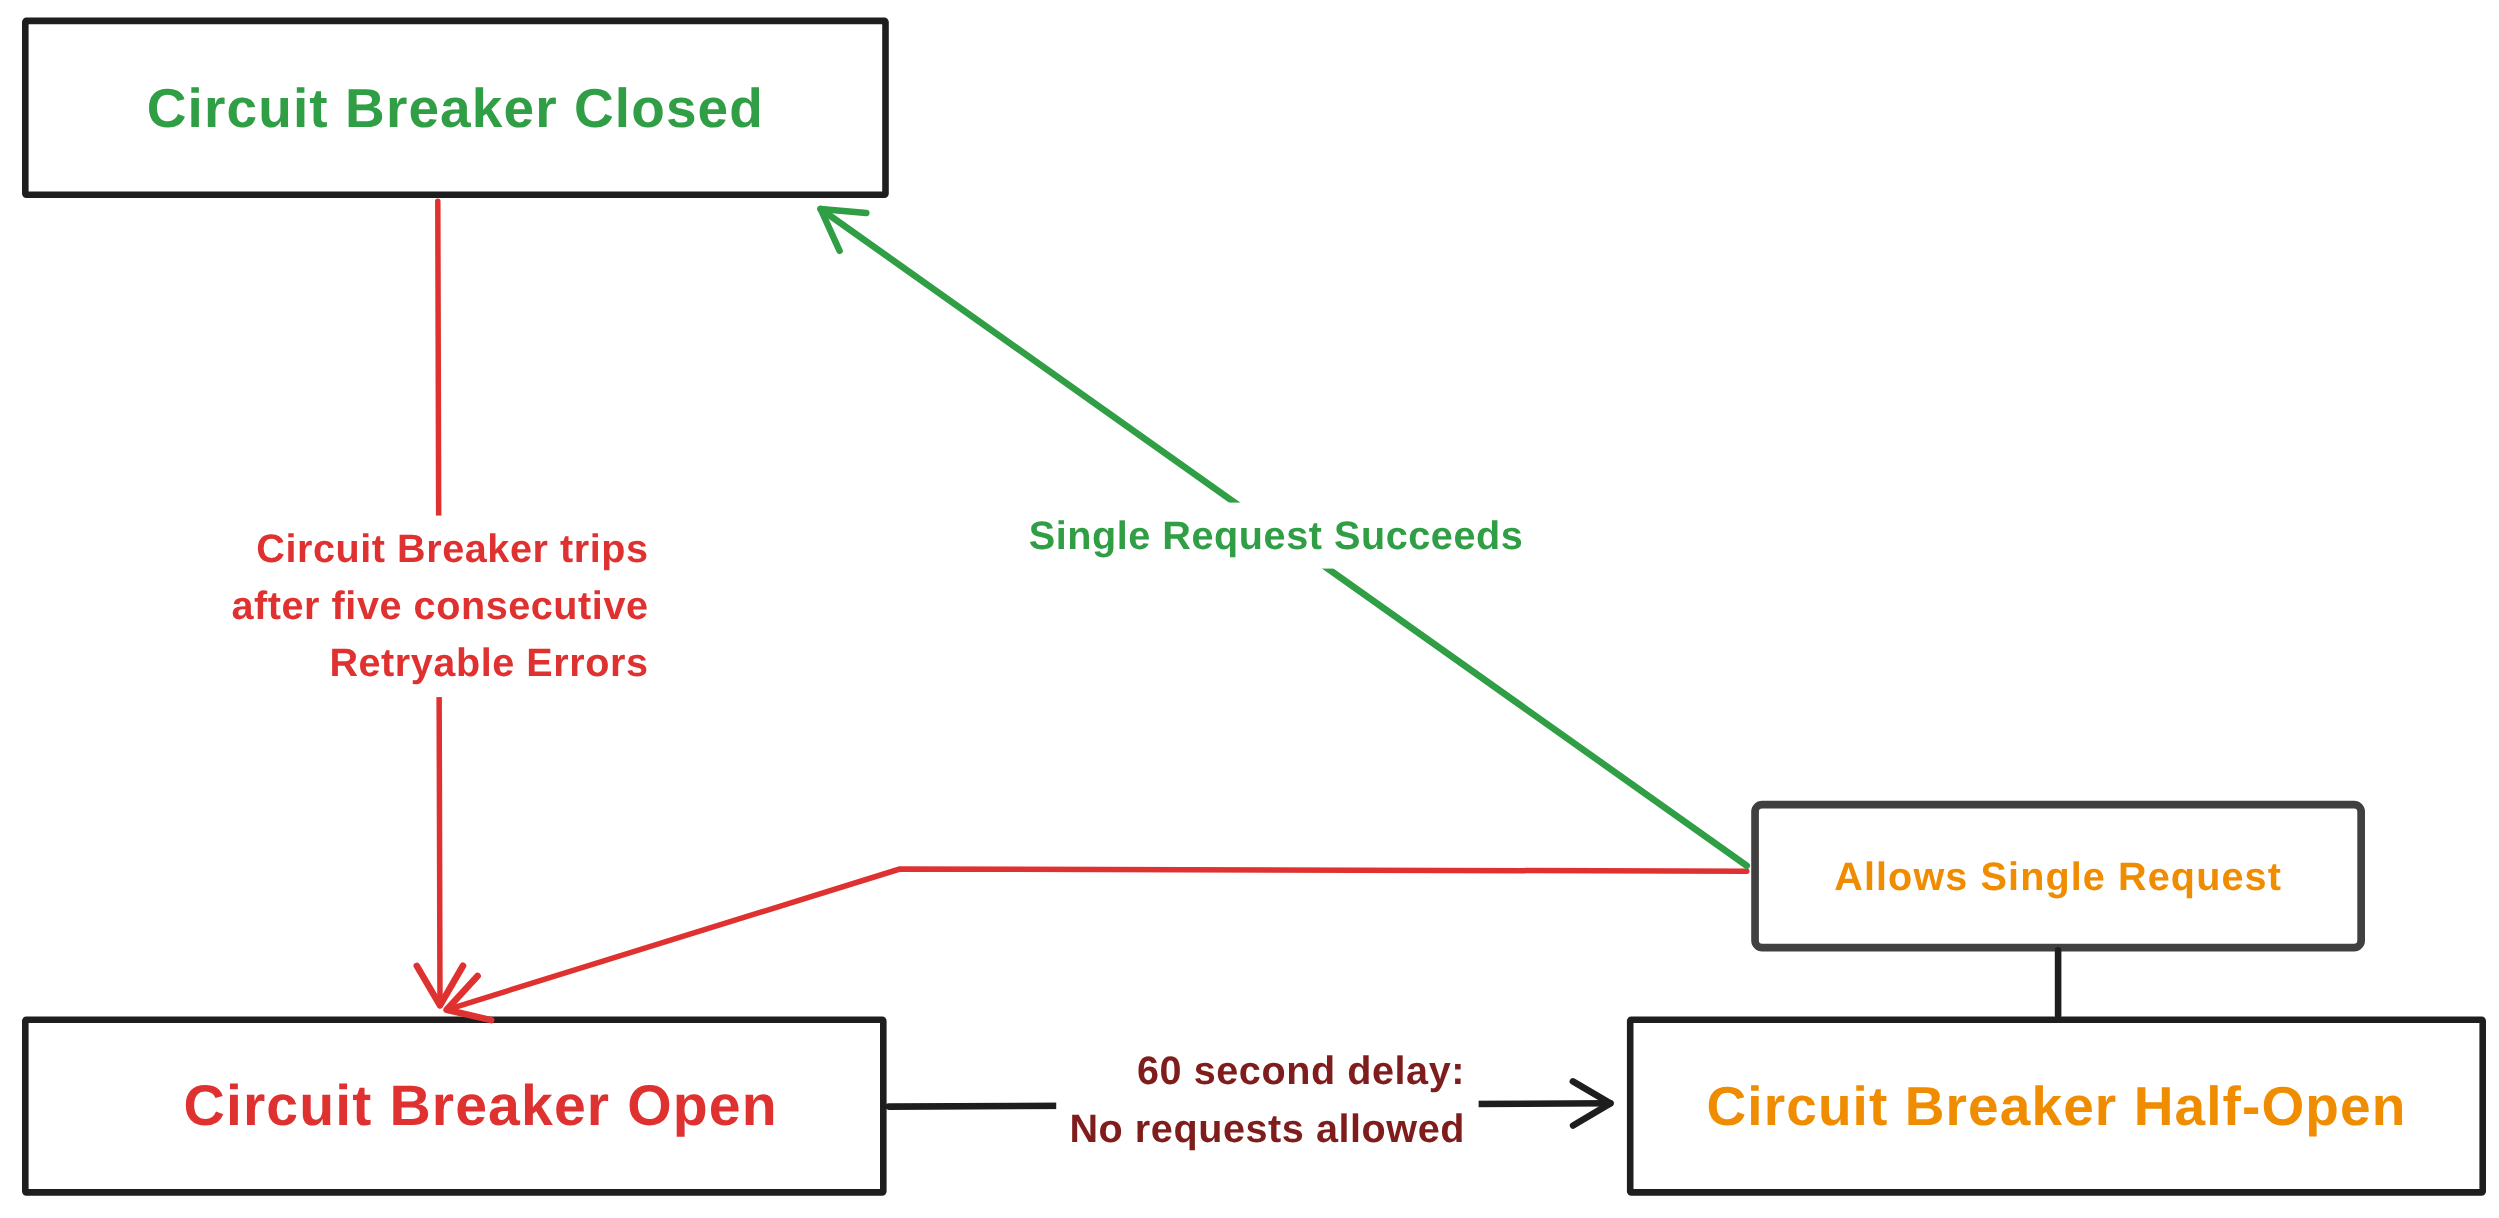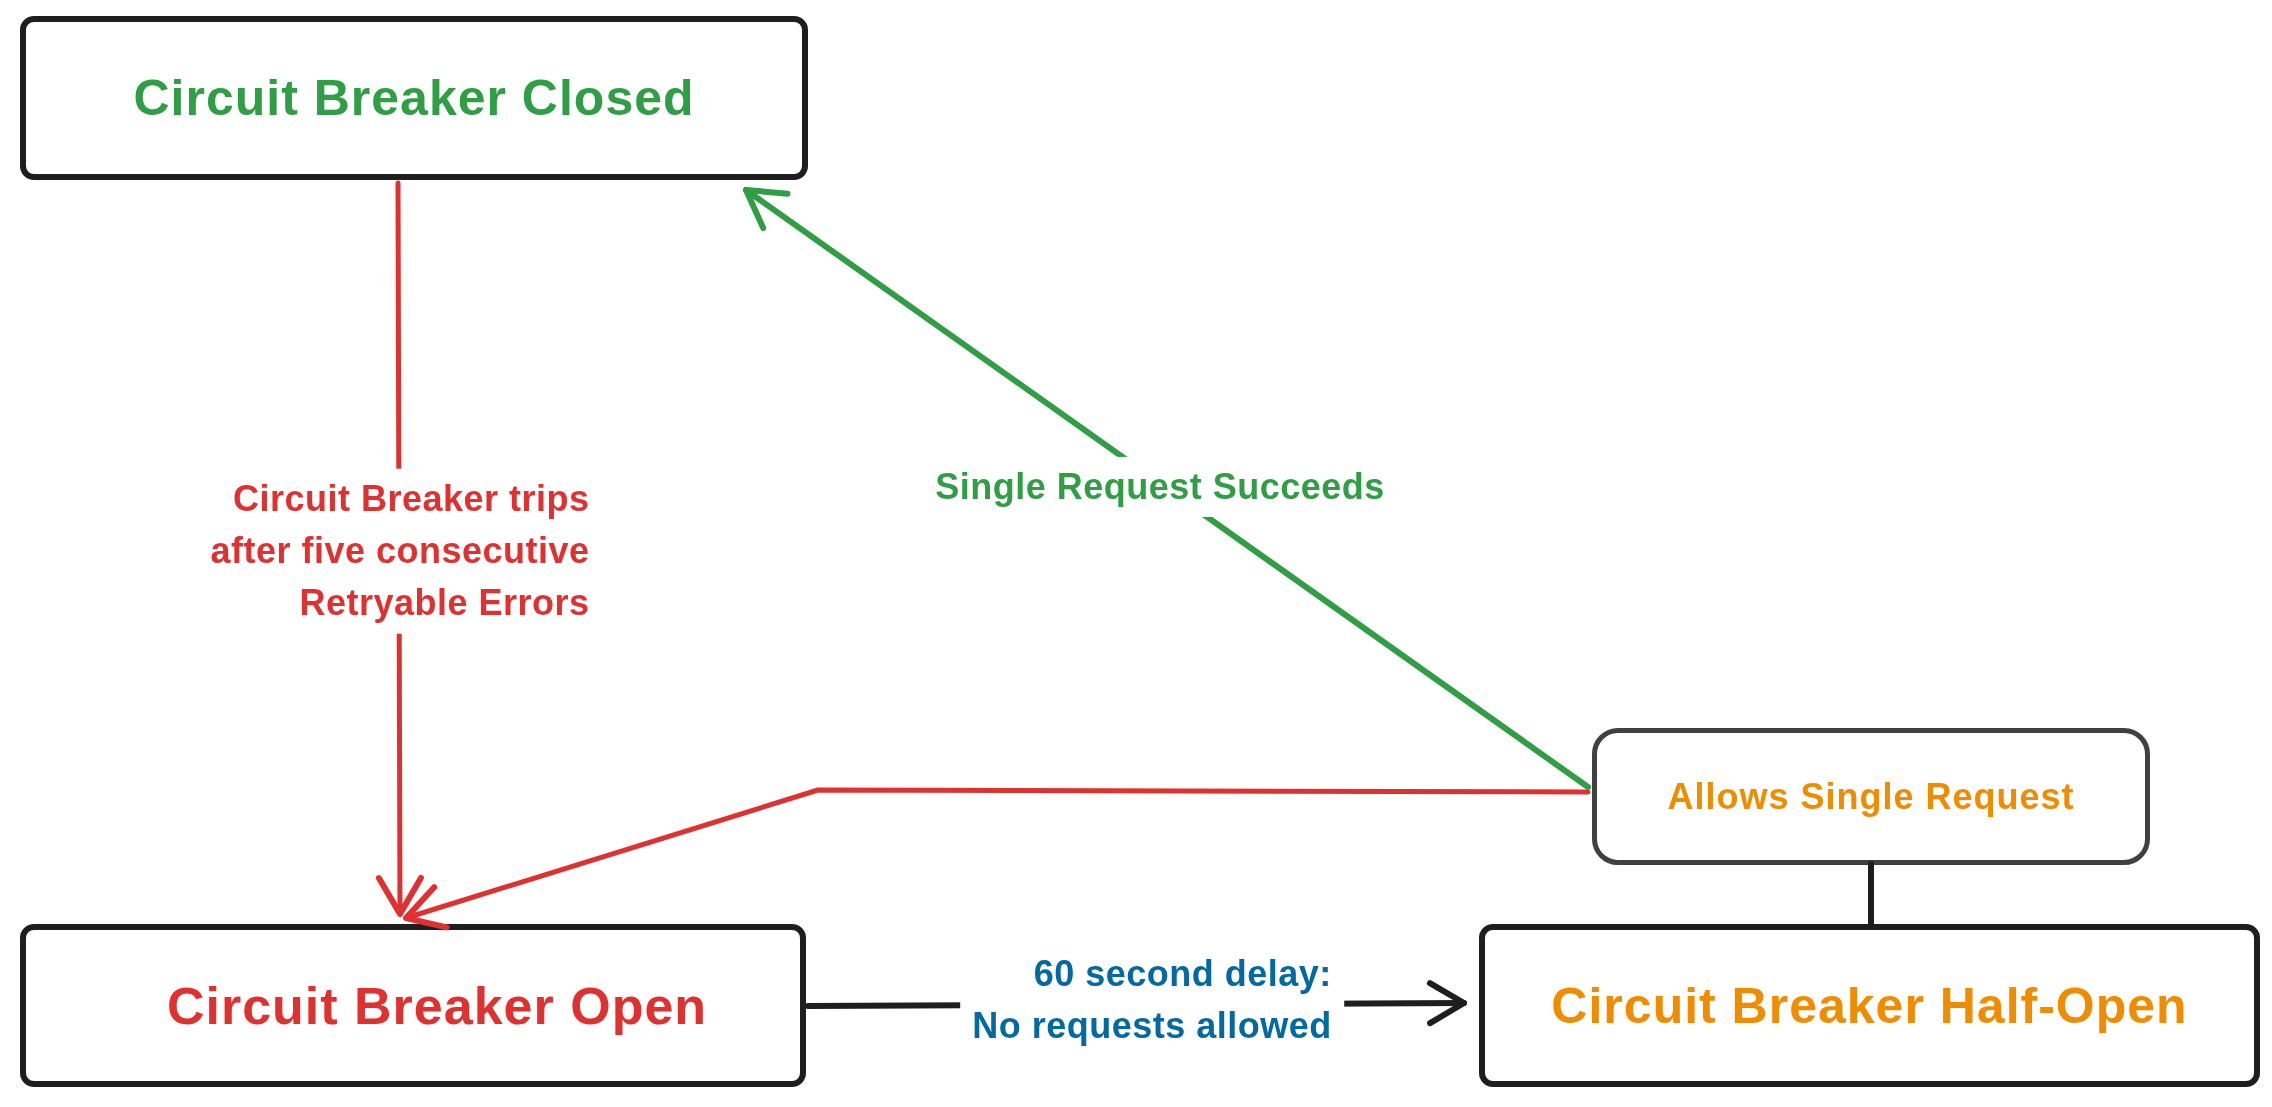--- a/index.html
+++ b/index.html
@@ -10,30 +10,30 @@
     font-family:"Liberation Sans", sans-serif;
     overflow:hidden;
   }
   .node{
     position:absolute;
     display:flex;align-items:center;justify-content:center;
     background:#ffffff;
     box-sizing:border-box;
     z-index:1;
   }
-  .black-node{border:6px solid #1e1e1e;border-radius:14px;}
-  .orange-node{border:5px solid #404040;border-radius:26px;}
+  .black-node{border:6px solid #1e1e1e;border-radius:4px;}
+  .orange-node{border:7px solid #404040;border-radius:10px;}
   .node-label{font-weight:bold;letter-spacing:1px;white-space:nowrap;}
   .fs-50{font-size:50px;}
   .fs-52{font-size:52px;}
   .fs-36{font-size:36px;}
   .green-text{color:#2f9e44;}
   .red-text{color:#e03131;}
   .orange-text{color:#f08c00;}
-  .black-text{color:#0369a1;}
+  .black-text{color:#7f1d1d;}
   .arrows-layer{
     position:absolute;left:0;top:0;width:2272px;height:1107px;
     z-index:2;pointer-events:none;
   }
   .edge-label{
     position:absolute;
     transform:translate(-50%,-50%);
     background:#ffffff;
     text-align:right;
     font-weight:bold;

